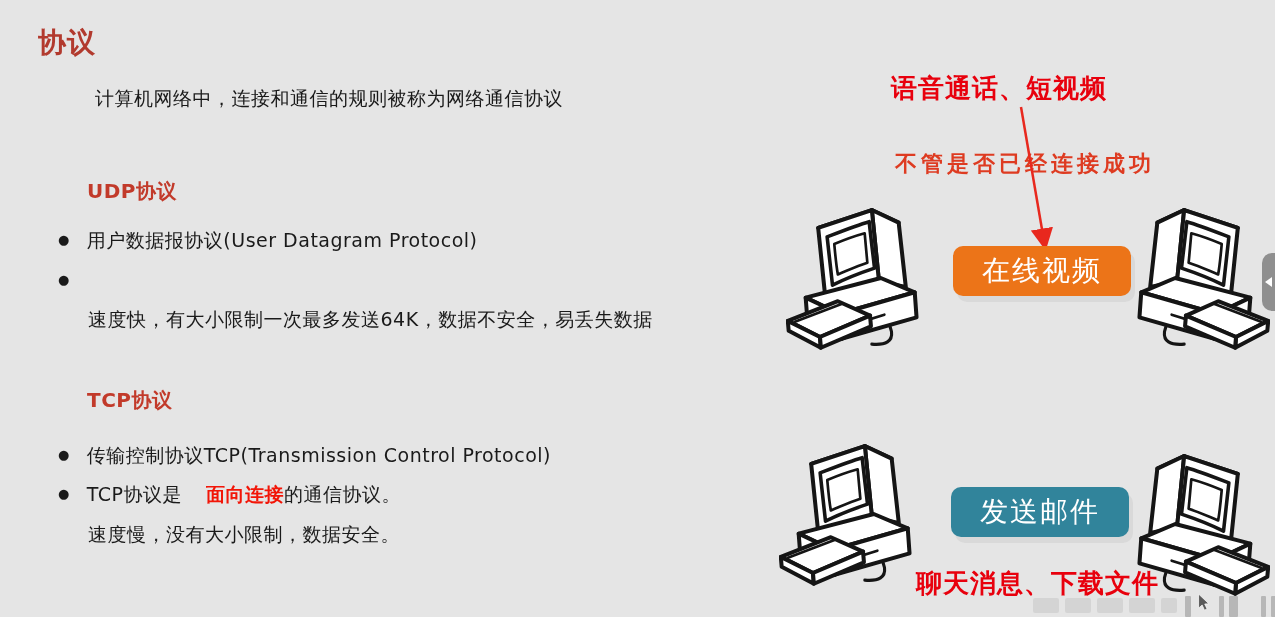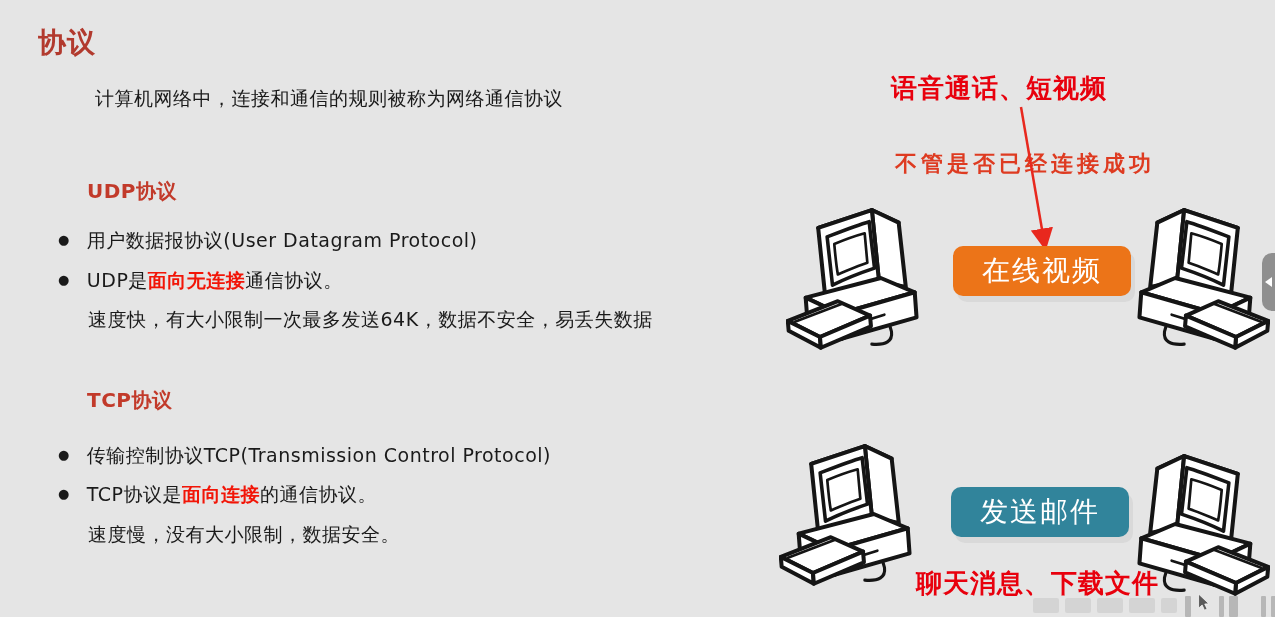--- a/index.html
+++ b/index.html
@@ -105,38 +105,35 @@
 
   <div class="abs section-heading udp-heading" style="color: rgb(194, 58, 42);">UDP协议</div>
 
   <div class="abs bullet-row udp-b1">
     <span class="dot">●</span>
     <span>用户数据报协议(User Datagram Protocol)</span>
   </div>
 
   <div class="abs bullet-row udp-b2">
     <span class="dot">●</span>
-    <span>
-      <span>UDP是</span><span class="hl" style="color: rgb(242, 21, 7);">面向无连接</span><span>通信协议。</span>
-    </span>
   </div>
 
   <div class="abs udp-note">速度快，有大小限制一次最多发送64K，数据不安全，易丢失数据</div>
 
   <div class="abs section-heading tcp-heading" style="color: rgb(194, 58, 42);">TCP协议</div>
 
   <div class="abs bullet-row tcp-b1">
     <span class="dot">●</span>
     <span>传输控制协议TCP(Transmission Control Protocol)</span>
   </div>
 
   <div class="abs bullet-row tcp-b2">
     <span class="dot">●</span>
     <span>
-      <span>TCP协议是</span><span class="hl" style="color: rgb(242, 21, 7);">面向连接</span><span>的通信协议。</span>
+      <span>TCP协议是</span><span class="hl" style="color: rgb(242, 21, 7); margin-left: 24px;">面向连接</span><span>的通信协议。</span>
     </span>
   </div>
 
   <div class="abs tcp-note">速度慢，没有大小限制，数据安全。</div>
 
   <div class="abs caption top-caption" style="color: rgb(232, 0, 13);">语音通话、短视频</div>
 
   <div class="abs hand-note top-note" style="color: rgb(222, 59, 33);">不管是否已经连接成功</div>
 
   <svg class="abs arrow-svg" viewBox="0 0 70 155" style="color: rgb(232, 40, 30);">

